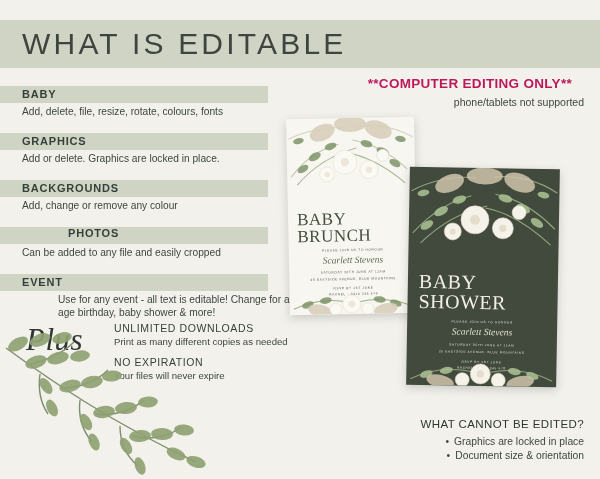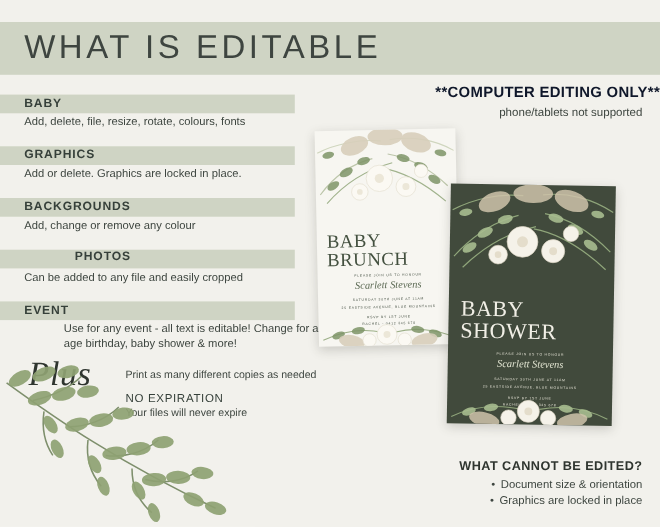--- a/index.html
+++ b/index.html
@@ -80,43 +80,43 @@
   }
   .plus-item-desc {
     position: absolute;
     font-size: 9.6px;
     color: #3d453f;
   }
 
   
   .right-heading {
     position: absolute;
-    right: 0;
+    right: 28px;
     top: 76px;
     font-size: 13.5px;
     font-weight: 700;
     letter-spacing: 0.3px;
-    color: #0f172a;
+    color: #be185d;
     text-align: right;
   }
   .right-sub {
     position: absolute;
     right: 16px;
     top: 96px;
     font-size: 10.5px;
     color: #3d453f;
     text-align: right;
   }
 
   .cannot-title {
     position: absolute;
     right: 16px;
     top: 418px;
     font-size: 11.5px;
-    font-weight: 700;
+    font-weight: 400;
     letter-spacing: 0.4px;
     color: #2f352f;
     text-align: center;
   }
   .cannot-list {
     position: absolute;
     right: 16px;
     top: 435px;
     margin: 0;
     padding: 0;
@@ -227,32 +227,33 @@
   <div class="feature-band" style="top:227px;"></div>
   <div class="feature-title" style="top:225px;padding-left:46px;">PHOTOS</div>
   <div class="feature-desc" style="top:246px;">Can be added to any file and easily cropped</div>
 
   <div class="feature-band" style="top:274px;"></div>
   <div class="feature-title" style="top:274px;">EVENT</div>
   <div class="feature-desc" style="top:293px;margin-left:36px;">Use for any event - all text is editable! Change for any age birthday, baby shower &amp; more!</div>
 
   <div class="plus-word">Plus</div>
 
+  <div class="plus-item-title" style="left:114px; top:322px;">UNLIMITED DOWNLOADS</div>
   <div class="plus-item-desc" style="left:114px; top:336px;">Print as many different copies as needed</div>
 
   <div class="plus-item-title" style="left:114px; top:356px;">NO EXPIRATION</div>
   <div class="plus-item-desc" style="left:114px; top:370px;">Your files will never expire</div>
 
   <div class="right-heading">**COMPUTER EDITING ONLY**</div>
   <div class="right-sub">phone/tablets not supported</div>
 
   <div class="cannot-title">WHAT CANNOT BE EDITED?</div>
   <ul class="cannot-list">
+    <li>Graphics are locked in place</li>
     <li>Document size &amp; orientation</li>
-    <li>Graphics are locked in place</li>
   </ul>
 
   <div class="card" id="card-brunch">
 
     <svg width="128" height="92" viewBox="0 0 128 92" style="position:absolute;left:0;top:0;">
       <g opacity="0.95">
         <path d="M4 58 C18 40, 34 30, 52 26" stroke="#b9c3a6" stroke-width="1.1" fill="none"></path>
         <path d="M10 66 C26 48, 46 36, 70 30" stroke="#9caf87" stroke-width="1" fill="none"></path>
         <path d="M120 52 C104 36, 86 26, 66 22" stroke="#b9c3a6" stroke-width="1.1" fill="none"></path>
         <path d="M118 66 C100 50, 80 38, 58 34" stroke="#9caf87" stroke-width="1" fill="none"></path>

